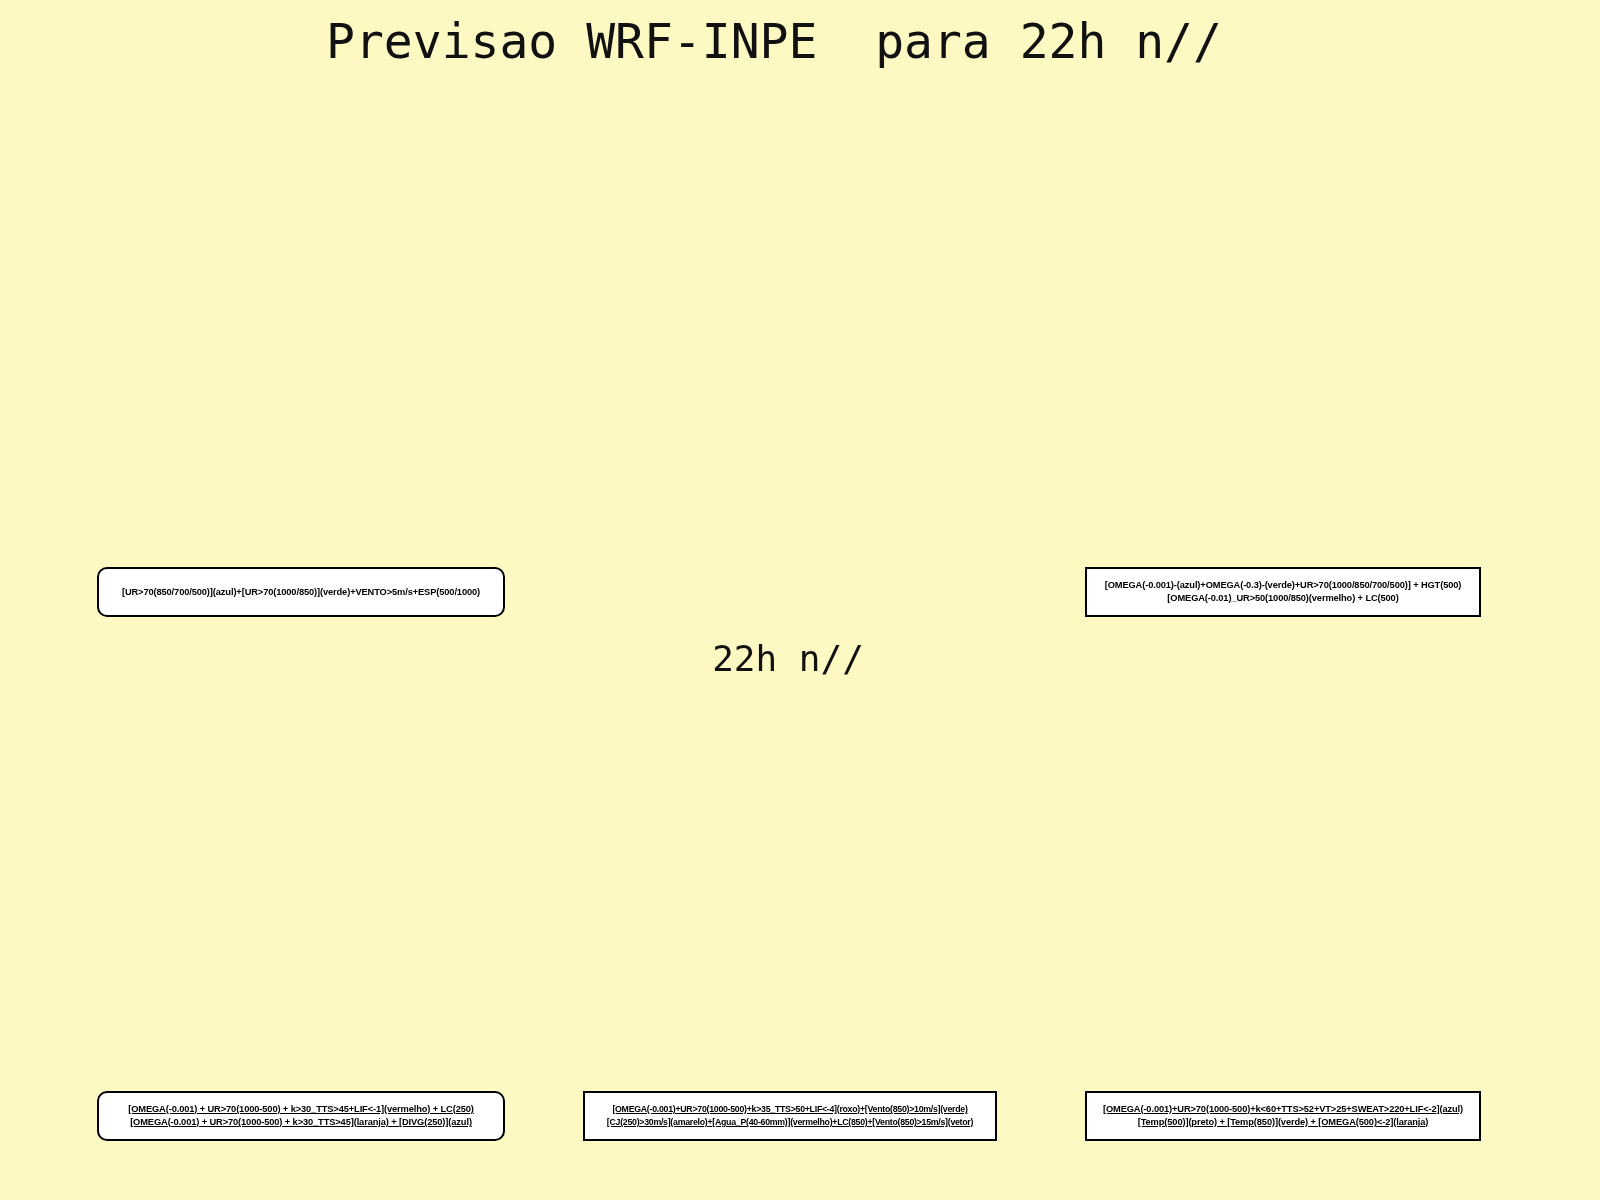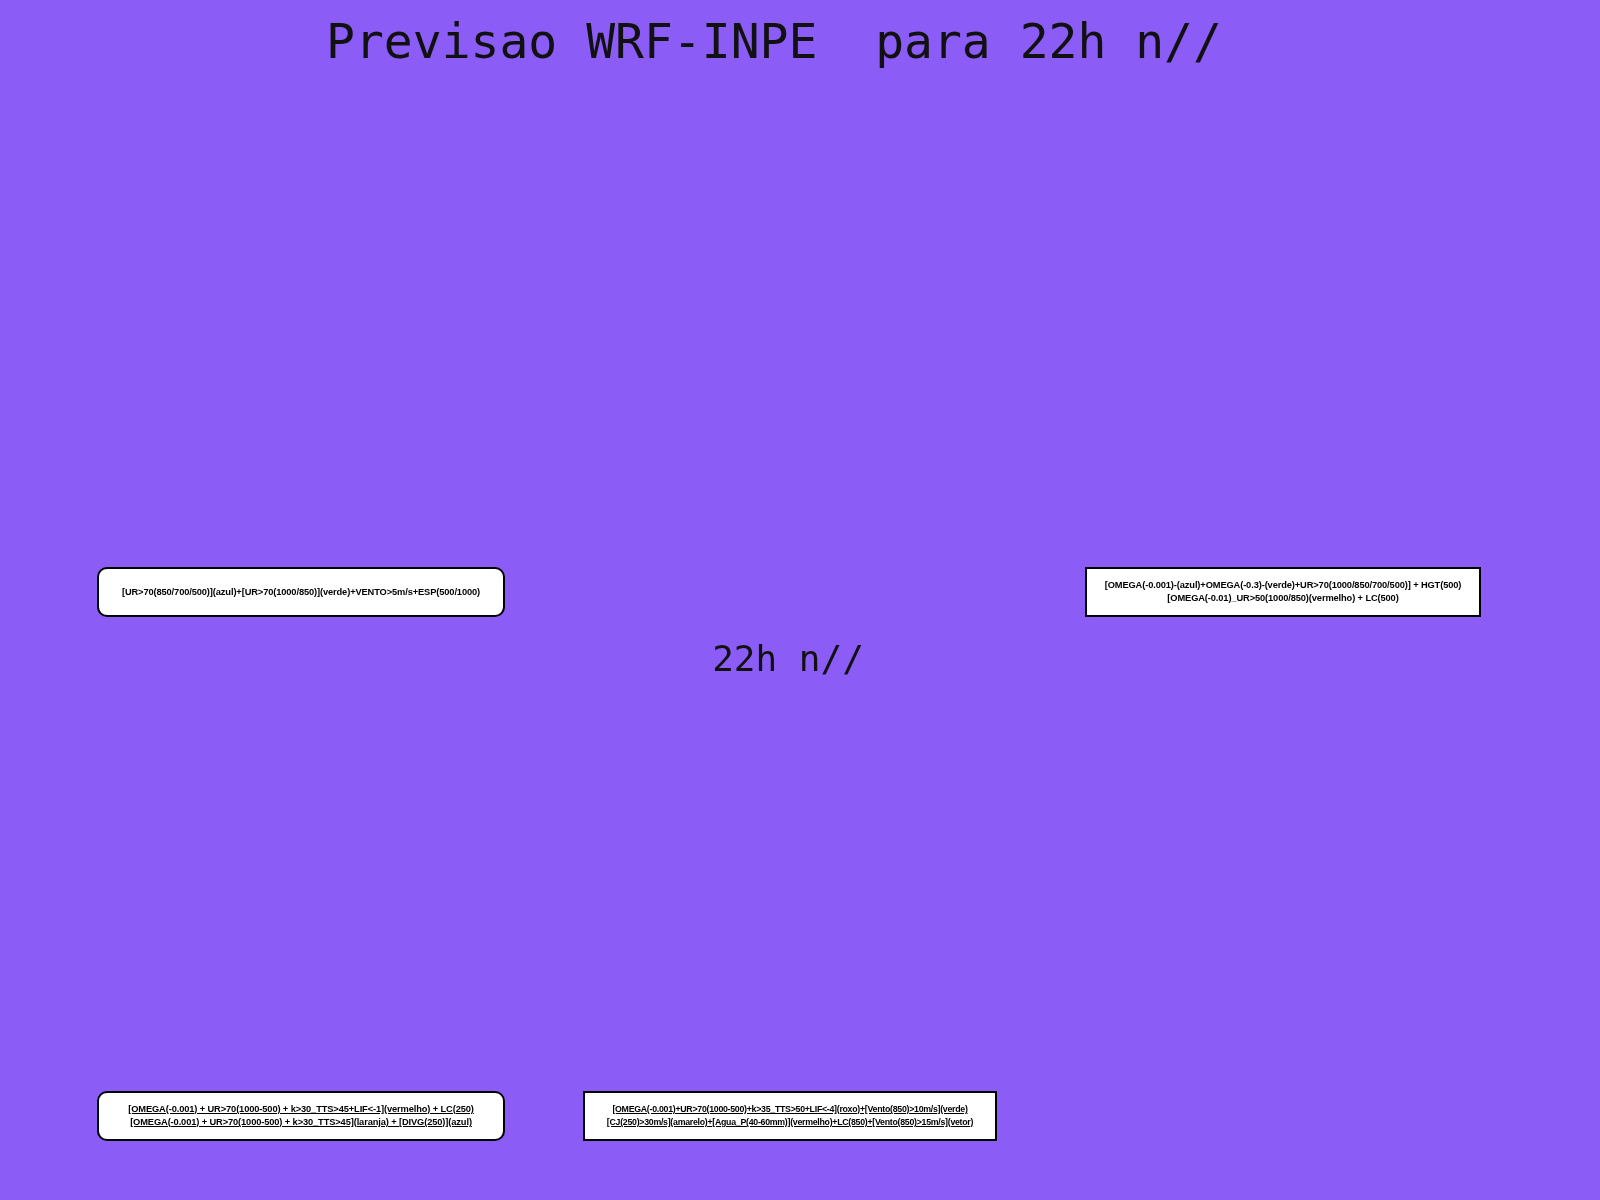--- a/index.html
+++ b/index.html
@@ -4,21 +4,21 @@
 <style>
   html, body {
     margin: 0;
     padding: 0;
     background: #ffffff;
   }
   .canvas {
     position: relative;
     width: 1600px;
     height: 1200px;
-    background: #8b5cf6;
+    background: #fef9c3;
     overflow: hidden;
   }
   
   .stroke-text {
     position: absolute;
     font-family: "DejaVu Sans Mono", monospace;
     font-weight: 100;
     color: #111;
     white-space: pre;
     text-align: center;
@@ -83,16 +83,20 @@
   <div class="legend-box row-bottom box-left">
     <span class="legend-line">[OMEGA(-0.001) + UR&gt;70(1000-500) + k&gt;30_TTS&gt;45+LIF&lt;-1](vermelho) + LC(250)</span>
     <span class="legend-line">[OMEGA(-0.001) + UR&gt;70(1000-500) + k&gt;30_TTS&gt;45](laranja) + [DIVG(250)](azul)</span>
   </div>
 
   <div class="legend-box row-bottom box-mid-b">
     <span class="legend-line compact">[OMEGA(-0.001)+UR&gt;70(1000-500)+k&gt;35_TTS&gt;50+LIF&lt;-4](roxo)+[Vento(850)&gt;10m/s](verde)</span>
     <span class="legend-line compact">[CJ(250)&gt;30m/s](amarelo)+[Agua_P(40-60mm)](vermelho)+LC(850)+[Vento(850)&gt;15m/s](vetor)</span>
   </div>
 
+  <div class="legend-box row-bottom box-right">
+    <span class="legend-line">[OMEGA(-0.001)+UR&gt;70(1000-500)+k&lt;60+TTS&gt;52+VT&gt;25+SWEAT&gt;220+LIF&lt;-2](azul)</span>
+    <span class="legend-line">[Temp(500)](preto) + [Temp(850)](verde) + [OMEGA(500)&lt;-2](laranja)</span>
+  </div>
 
   <div class="stroke-text footer-label">Open+[073UTC]</div>
 
 </div>
 
 </body></html>

